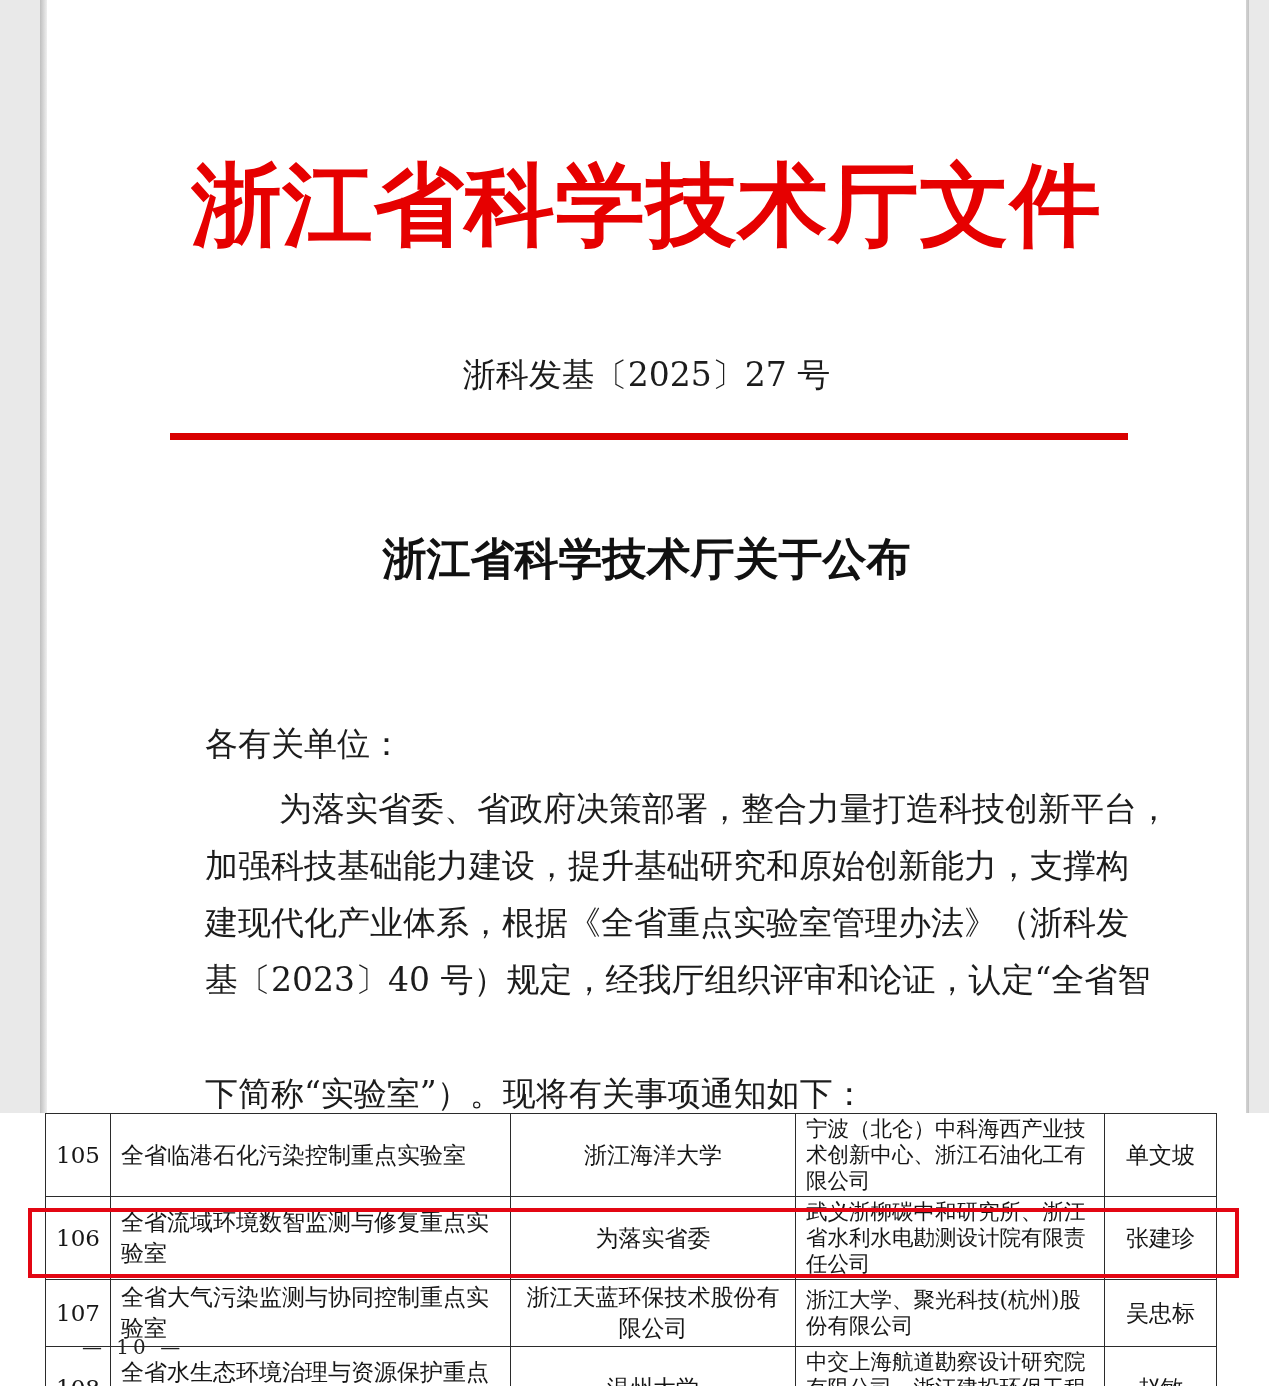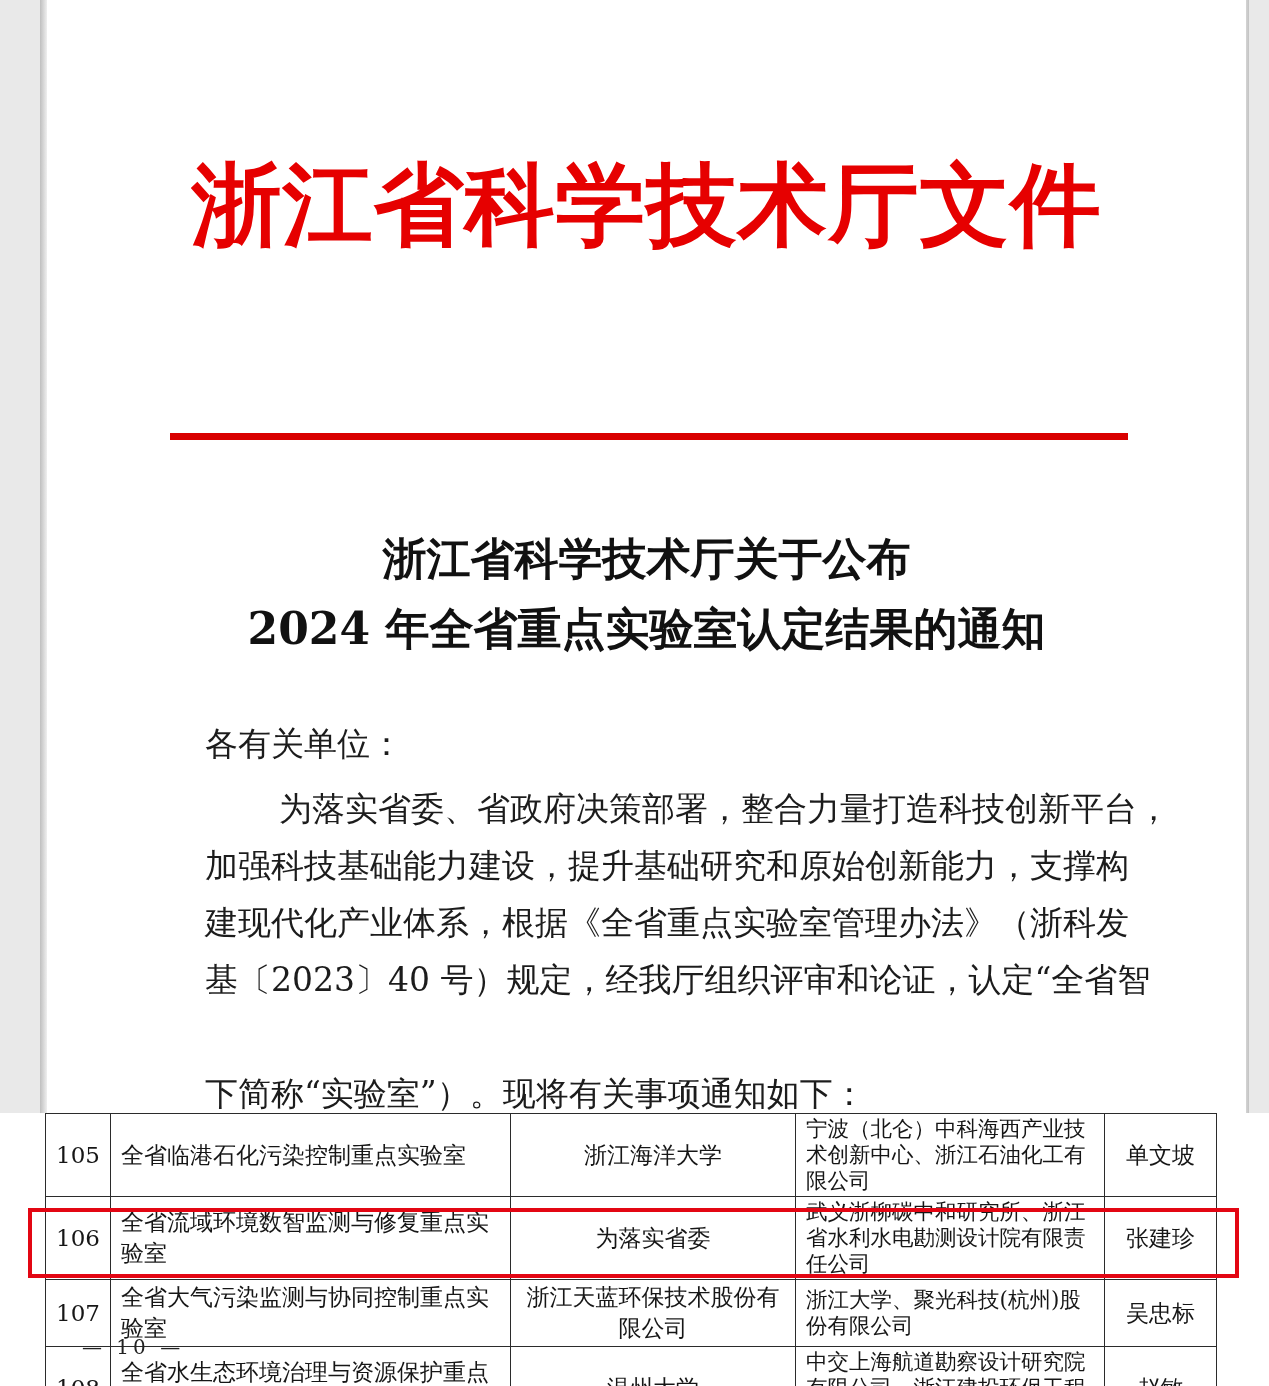--- a/index.html
+++ b/index.html
@@ -104,26 +104,26 @@
 
 <div class="stage">
 
   <div class="margin-left"></div>
   <div class="margin-right"></div>
 
   <div class="page-upper">
 
     <div class="header-title" style="color:#e60000;">浙江省科学技术厅文件</div>
 
+    <div class="doc-number">浙科发基〔2025〕27 号</div>
 
     <div class="red-rule" style="background:#d90000;"></div>
 
     <div class="notice-title l1">浙江省科学技术厅关于公布</div>
 
-    <div class="notice-title l2">2024 年全省重点实验室认定结果的通知</div>
 
     <div class="salutation">各有关单位：</div>
 
     <div class="body-line bl0 indent">为落实省委、省政府决策部署，整合力量打造科技创新平台，</div>
     <div class="body-line bl1">加强科技基础能力建设，提升基础研究和原始创新能力，支撑构</div>
     <div class="body-line bl2">建现代化产业体系，根据《全省重点实验室管理办法》（浙科发</div>
     <div class="body-line bl3">基〔2023〕40 号）规定，经我厅组织评审和论证，认定“全省智</div>
     <div class="body-line bl5">下简称“实验室”）。现将有关事项通知如下：</div>
   </div>
 

